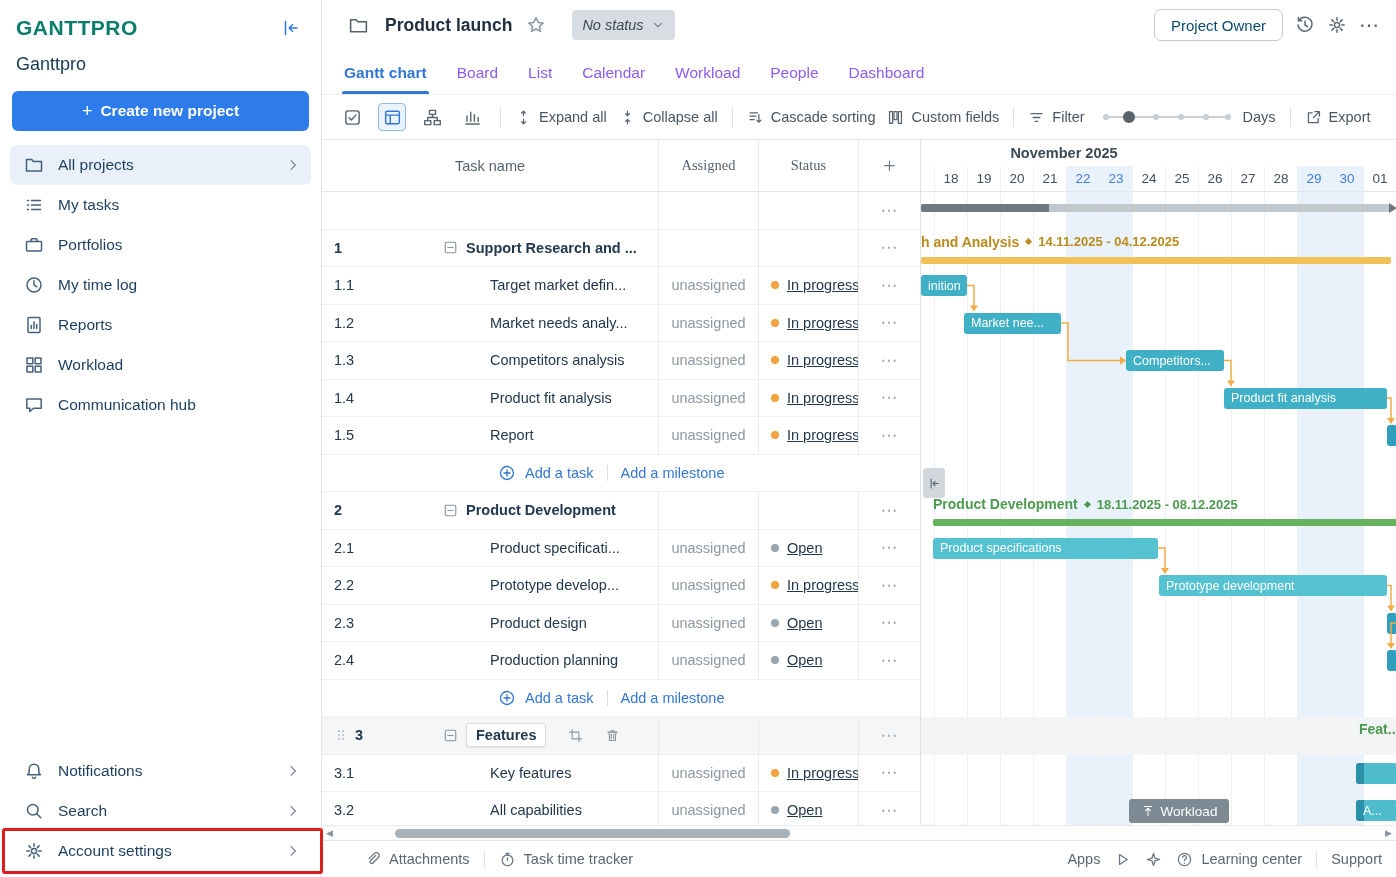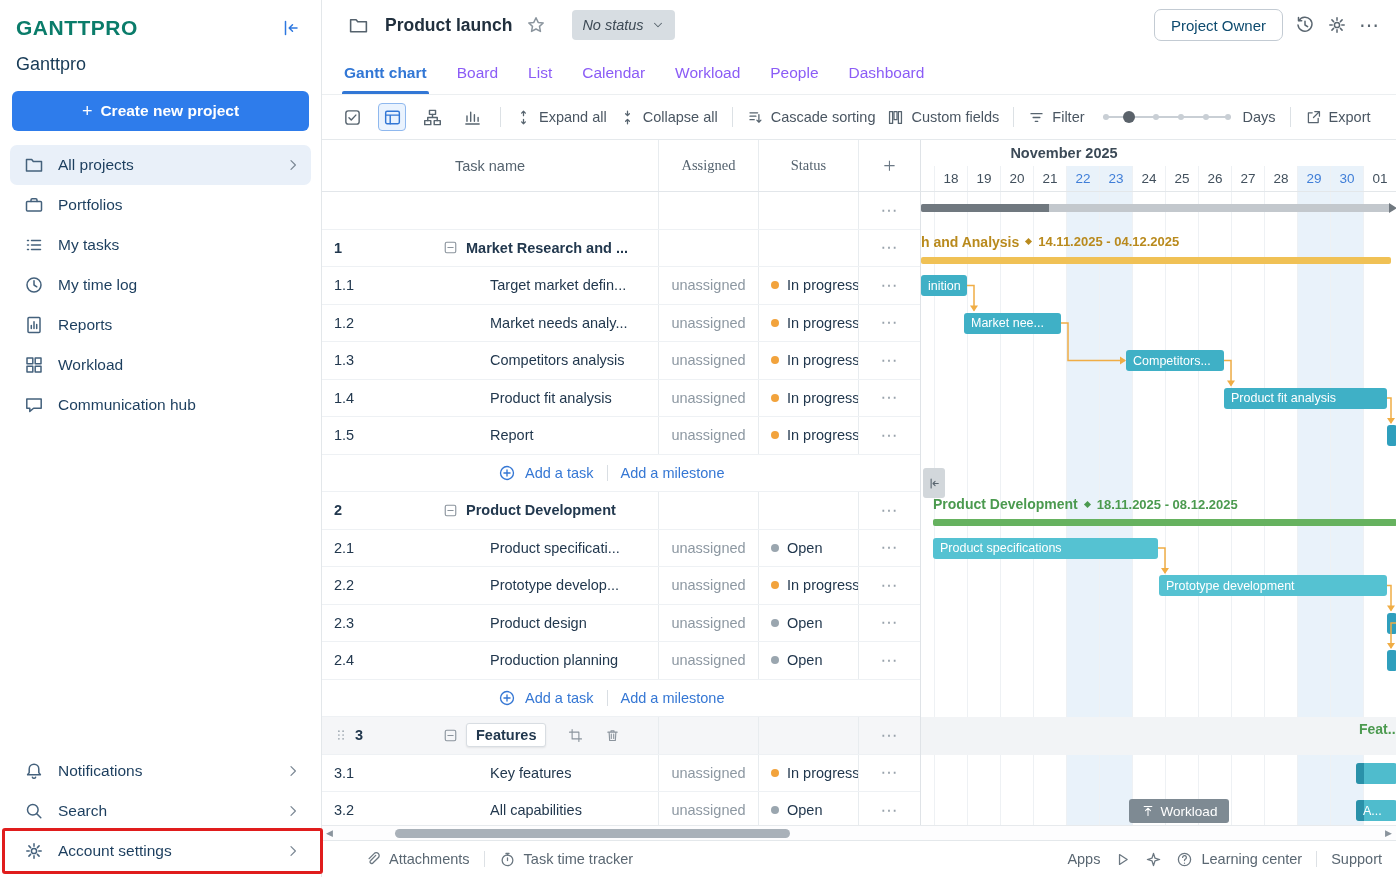--- a/index.html
+++ b/index.html
@@ -77,21 +77,21 @@
   .trow.hover { background:#f5f6f8; }
   .trow.add { display:flex; }
   .c-wbs { padding-left:12px; display:flex; align-items:center; gap:7px; }
   .c-name { display:flex; align-items:center; gap:8px; overflow:hidden; white-space:nowrap; }
   .c-name.g { padding-left:69px; font-weight:700; }
   .c-name.t { padding-left:116px; }
   .c-as,.c-st,.c-menu { border-left:1px solid #e8ecef; display:flex; align-items:center; }
   .c-as { justify-content:center; color:#8d98a2; }
   .c-st { padding-left:12px; gap:8px; overflow:hidden; }
   .dot { width:8px; height:8px; border-radius:50%; flex:none; }
-  .st-label { white-space:nowrap; }
+  .st-label { white-space:nowrap;text-decoration:underline; }
   .c-menu { justify-content:center; color:#98a2ab; font-size:17px; letter-spacing:1px; cursor:pointer; }
   .add-inner { padding-left:176px; display:flex; align-items:center; gap:9px; width:100%; }
   .add-link { color:#3577d4; cursor:pointer; white-space:nowrap; }
   .add-sep { width:1px; height:16px; background:#d9dee3; margin:0 4px; }
   .plus-ic svg { width:18px; height:18px; color:#3577d4; }
   .mini-ic svg { width:15px; height:15px; color:#8b949d; }
   .boxed { border:1px solid #d8dde2; background:#fff; padding:3px 9px; border-radius:3px; box-shadow:0 1px 2px rgba(0,0,0,.08); }
   .row-tool { margin-left:14px; }
   .row-tool:first-of-type { margin-left:34px; }
   .drag svg { width:14px; height:14px; color:#9aa4ad; }
@@ -173,33 +173,33 @@
           <span class="s-label">All projects</span>
           <span class="chev">
             <svg viewBox="0 0 20 20" fill="none" stroke="currentColor" stroke-width="1.5" stroke-linecap="round" stroke-linejoin="round">
               <path d="M7.5 4.5L13 10l-5.5 5.5"></path>
             </svg>
           </span>
         </div>
         <div class="side-item">
           <span class="s-ic">
             <svg viewBox="0 0 20 20" fill="none" stroke="currentColor" stroke-width="1.5" stroke-linecap="round" stroke-linejoin="round">
+              <path d="M3.5 5.5h1M3.5 10h1M3.5 14.5h1M7.5 5.5h9M7.5 10h9M7.5 14.5h9"></path>
+            </svg>
+          </span>
+          <span class="s-label">My tasks</span>
+        </div>
+        <div class="side-item">
+          <span class="s-ic">
+            <svg viewBox="0 0 20 20" fill="none" stroke="currentColor" stroke-width="1.5" stroke-linecap="round" stroke-linejoin="round">
               <rect x="2.5" y="6.5" width="15" height="9.5" rx="1"></rect>
               <path d="M7 6.5V5a1.2 1.2 0 011.2-1.2h3.6A1.2 1.2 0 0113 5v1.5"></path>
             </svg>
           </span>
           <span class="s-label">Portfolios</span>
-        </div>
-        <div class="side-item">
-          <span class="s-ic">
-            <svg viewBox="0 0 20 20" fill="none" stroke="currentColor" stroke-width="1.5" stroke-linecap="round" stroke-linejoin="round">
-              <path d="M3.5 5.5h1M3.5 10h1M3.5 14.5h1M7.5 5.5h9M7.5 10h9M7.5 14.5h9"></path>
-            </svg>
-          </span>
-          <span class="s-label">My tasks</span>
         </div>
         <div class="side-item">
           <span class="s-ic">
             <svg viewBox="0 0 20 20" fill="none" stroke="currentColor" stroke-width="1.5" stroke-linecap="round" stroke-linejoin="round">
               <circle cx="10" cy="10" r="7"></circle>
               <path d="M10 5.8V10l2.8 1.8"></path>
             </svg>
           </span>
           <span class="s-label">My time log</span>
         </div>
@@ -440,21 +440,21 @@
               <div class="c-wbs">
                 <span style="font-weight:700">1</span>
               </div>
               <div class="c-name g">
                 <span class="mini-ic">
                   <svg viewBox="0 0 20 20" fill="none" stroke="currentColor" stroke-width="1.5" stroke-linecap="round" stroke-linejoin="round">
                     <rect x="3" y="3" width="14" height="14" rx="2"></rect>
                     <path d="M6.5 10h7"></path>
                   </svg>
                 </span>
-                <span class="">Market Research and ...</span>
+                <span class="">Support Research and ...</span>
               </div>
               <div class="c-as"></div>
               <div class="c-st"></div>
               <div class="c-menu">⋯</div>
             </div>
             <div class="trow task">
               <div class="c-wbs">
                 <span>1.1</span>
               </div>
               <div class="c-name t">

